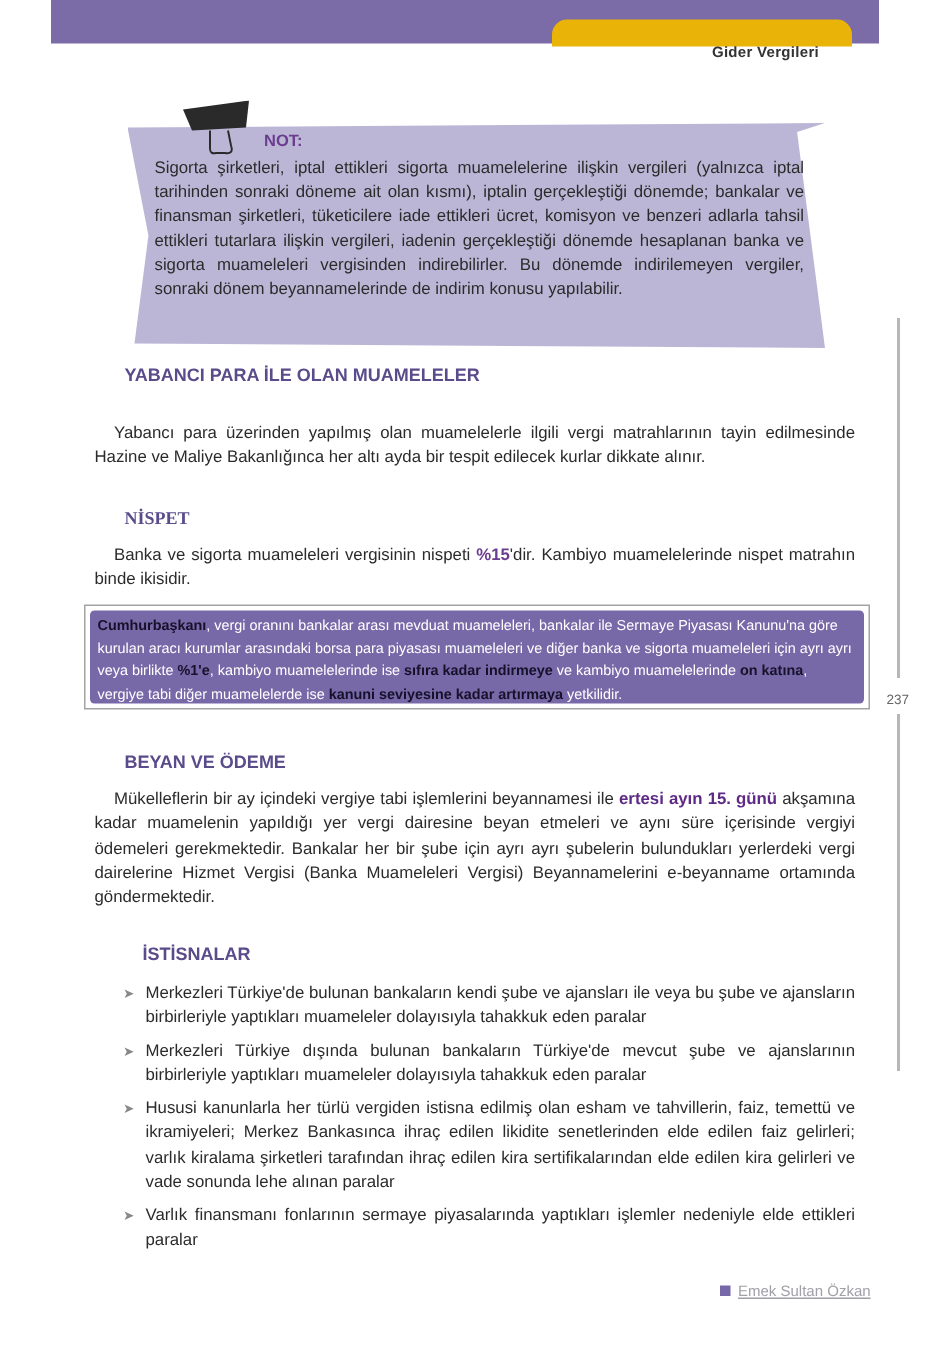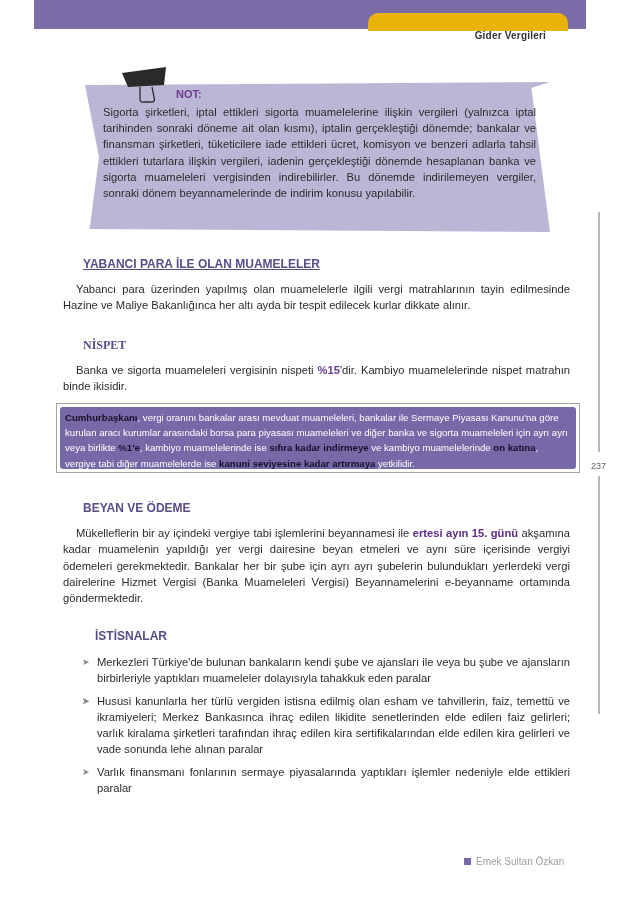--- a/index.html
+++ b/index.html
@@ -61,21 +61,21 @@
   .info-inner b { color: #16112a; }
   .bullet-list { position: absolute; left: 82px; top: 654px; width: 488px; }
   .bullet {
     position: relative; padding-left: 15px; font-size: 11.2px; line-height: 16.3px;
     text-align: justify; color: #2b2b2b; margin-bottom: 6px;
   }
   .bullet .arrow {
     position: absolute; left: 0; top: 0; font-size: 9px; color: #888;
   }
   .footer {
-    position: absolute; left: 464px; top: 856px; font-size: 10px; color: #a0a0a8;
+    position: absolute; left: 480px; top: 856px; font-size: 10px; color: #a0a0a8; text-decoration: underline;
   }
   .footer-sq {
     display: inline-block; width: 7px; height: 7px; background: #7769a8; margin-right: 5px; vertical-align: 0px;
   }
 </style>
 </head>
 <body>
 
 <div class="header-bar"></div>
 <div class="header-tab">
@@ -87,34 +87,34 @@
 <div class="side-line" style="top:476px;height:238px;"></div>
 
 <div class="note-box"></div>
 <svg class="note-clip" viewBox="0 0 46 38">
   <polygon points="0,6 44,0 42,18 6,20" fill="#2a2a2a"></polygon>
   <path d="M18,20 L18,32 Q18,36 22,35 L28,35 Q34,36 32,30 L30,20" fill="none" stroke="#2a2a2a" stroke-width="1.3"></path>
 </svg>
 <div class="note-title">NOT:</div>
 <div class="note-text">Sigorta şirketleri, iptal ettikleri sigorta muamelelerine ilişkin vergileri (yalnızca iptal tarihinden sonraki döneme ait olan kısmı), iptalin gerçekleştiği dönemde; bankalar ve finansman şirketleri, tüketicilere iade ettikleri ücret, komisyon ve benzeri adlarla tahsil ettikleri tutarlara ilişkin vergileri, iadenin gerçekleştiği dönemde hesaplanan banka ve sigorta muameleleri vergisinden indirebilirler. Bu dönemde indirilemeyen vergiler, sonraki dönem beyannamelerinde de indirim konusu yapılabilir.</div>
 
-<div class="section-title" style="top:257px;text-decoration:underline;">YABANCI PARA İLE OLAN MUAMELELER</div>
+<div class="section-title" style="top:243px;">YABANCI PARA İLE OLAN MUAMELELER</div>
 <div class="para" style="top:281px;">Yabancı para üzerinden yapılmış olan muamelelerle ilgili vergi matrahlarının tayin edilmesinde Hazine ve Maliye Bakanlığınca her altı ayda bir tespit edilecek kurlar dikkate alınır.</div>
 
 <div class="section-title" style="top:338px;font-family:Liberation Serif, serif;">NİSPET</div>
 <div class="para" style="top:362px;"><span>Banka ve sigorta muameleleri vergisinin nispeti </span><span class="hl2">%15</span><span>'dir. Kambiyo muamelelerinde nispet matrahın binde ikisidir.</span></div>
 
 <div class="info-outer">
   <div class="info-inner"><b>Cumhurbaşkanı</b><span>, vergi oranını bankalar arası mevduat muameleleri, bankalar ile Sermaye Piyasası Kanunu'na göre kurulan aracı kurumlar arasındaki borsa para piyasası muameleleri ve diğer banka ve sigorta muameleleri için ayrı ayrı veya birlikte </span><b>%1'e</b><span>, kambiyo muamelelerinde ise </span><b>sıfıra kadar indirmeye</b><span> ve kambiyo muamelelerinde </span><b>on katına</b><span>, vergiye tabi diğer muamelelerde ise </span><b>kanuni seviyesine kadar artırmaya</b><span> yetkilidir.</span></div>
 </div>
 
 <div class="section-title" style="top:501px;">BEYAN VE ÖDEME</div>
 <div class="para" style="top:525px;"><span>Mükelleflerin bir ay içindeki vergiye tabi işlemlerini beyannamesi ile </span><span class="hl">ertesi ayın 15. günü</span><span> akşamına kadar muamelenin yapıldığı yer vergi dairesine beyan etmeleri ve aynı süre içerisinde vergiyi ödemeleri gerekmektedir. Bankalar her bir şube için ayrı ayrı şubelerin bulundukları yerlerdeki vergi dairelerine Hizmet Vergisi (Banka Muameleleri Vergisi) Beyannamelerini e-beyanname ortamında göndermektedir.</span></div>
 
 <div class="section-title" style="top:629px;margin-left:12px;">İSTİSNALAR</div>
 <div class="bullet-list">
   <div class="bullet"><span class="arrow">➤</span><span>Merkezleri Türkiye'de bulunan bankaların kendi şube ve ajansları ile veya bu şube ve ajansların birbirleriyle yaptıkları muameleler dolayısıyla tahakkuk eden paralar</span></div>
-  <div class="bullet"><span class="arrow">➤</span></div>
+  <div class="bullet"><span class="arrow">➤</span><span>Merkezleri Türkiye dışında bulunan bankaların Türkiye'de mevcut şube ve ajanslarının birbirleriyle yaptıkları muameleler dolayısıyla tahakkuk eden paralar</span></div>
   <div class="bullet"><span class="arrow">➤</span><span>Hususi kanunlarla her türlü vergiden istisna edilmiş olan esham ve tahvillerin, faiz, temettü ve ikramiyeleri; Merkez Bankasınca ihraç edilen likidite senetlerinden elde edilen faiz gelirleri; varlık kiralama şirketleri tarafından ihraç edilen kira sertifikalarından elde edilen kira gelirleri ve vade sonunda lehe alınan paralar</span></div>
   <div class="bullet"><span class="arrow">➤</span><span>Varlık finansmanı fonlarının sermaye piyasalarında yaptıkları işlemler nedeniyle elde ettikleri paralar</span></div>
 </div>
 
 <div class="footer"><span class="footer-sq"></span><span>Emek Sultan Özkan</span></div>
 
 </body></html>

